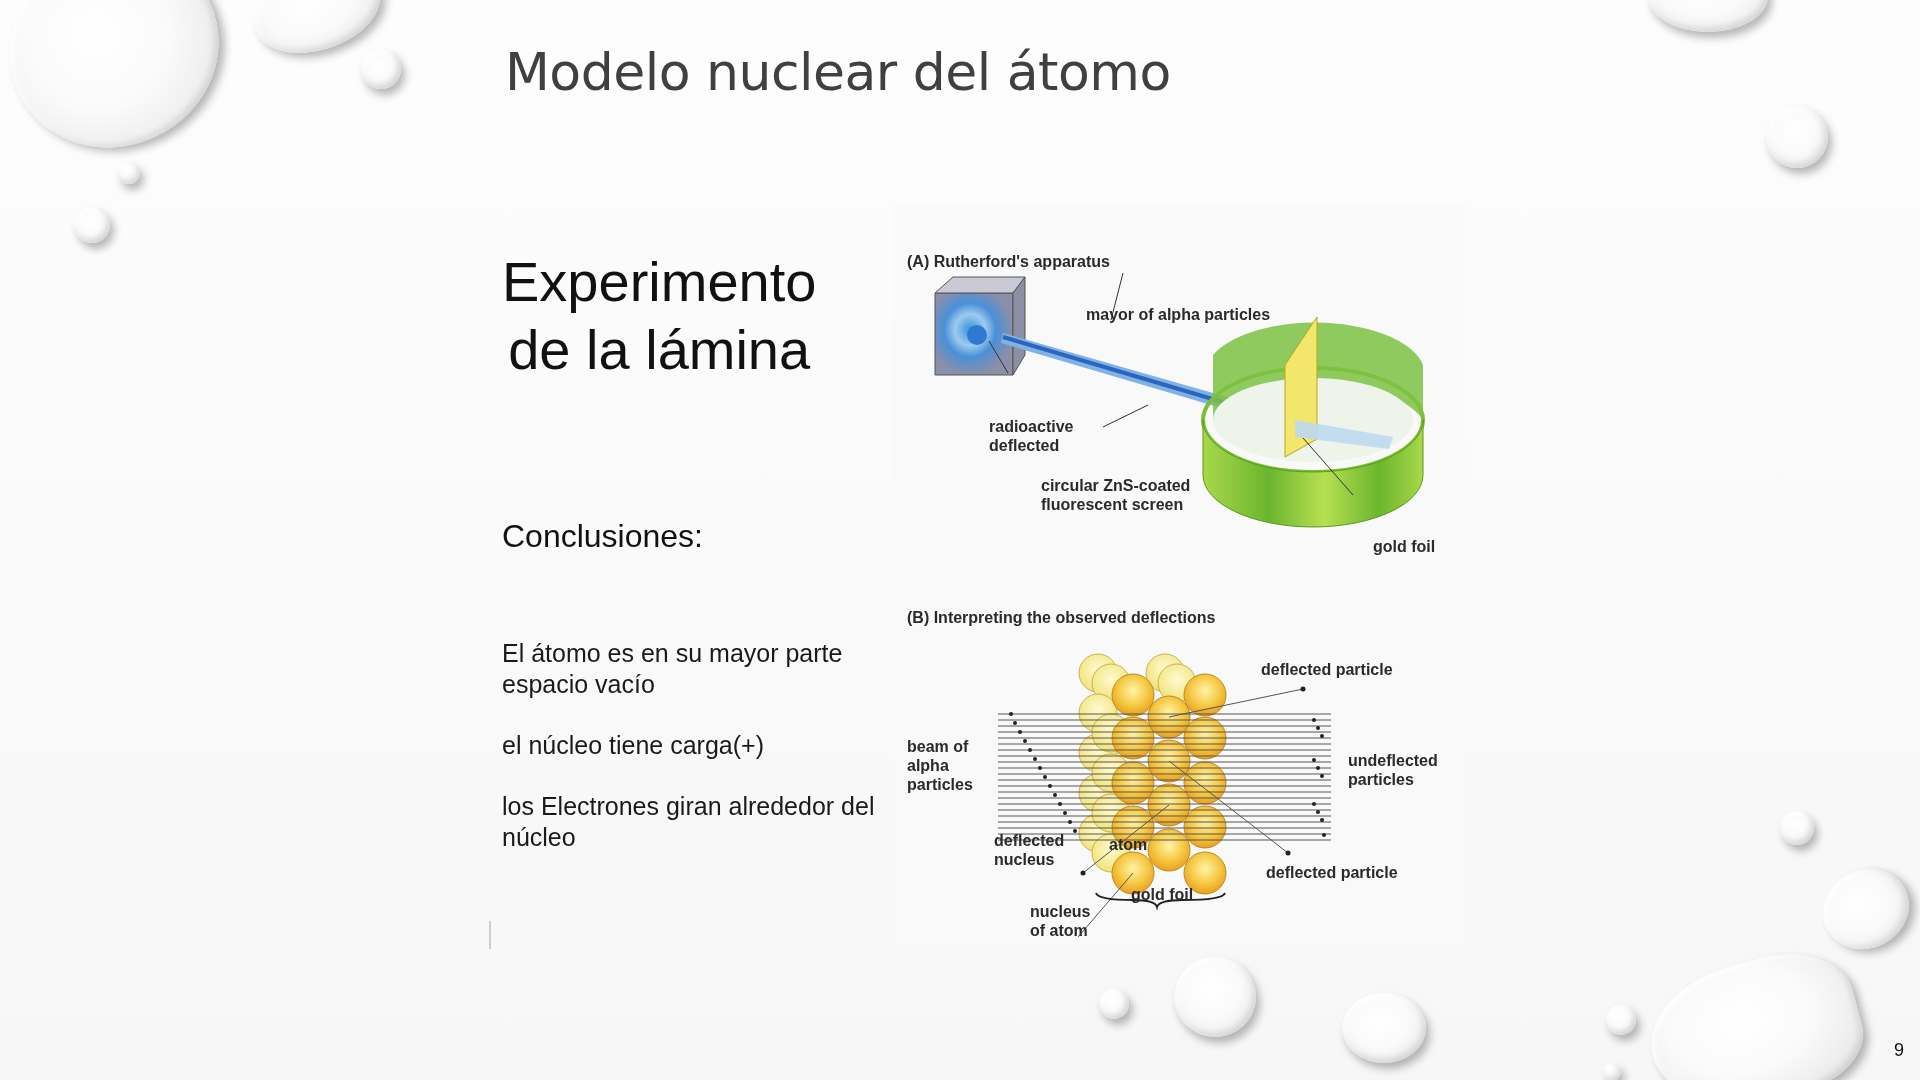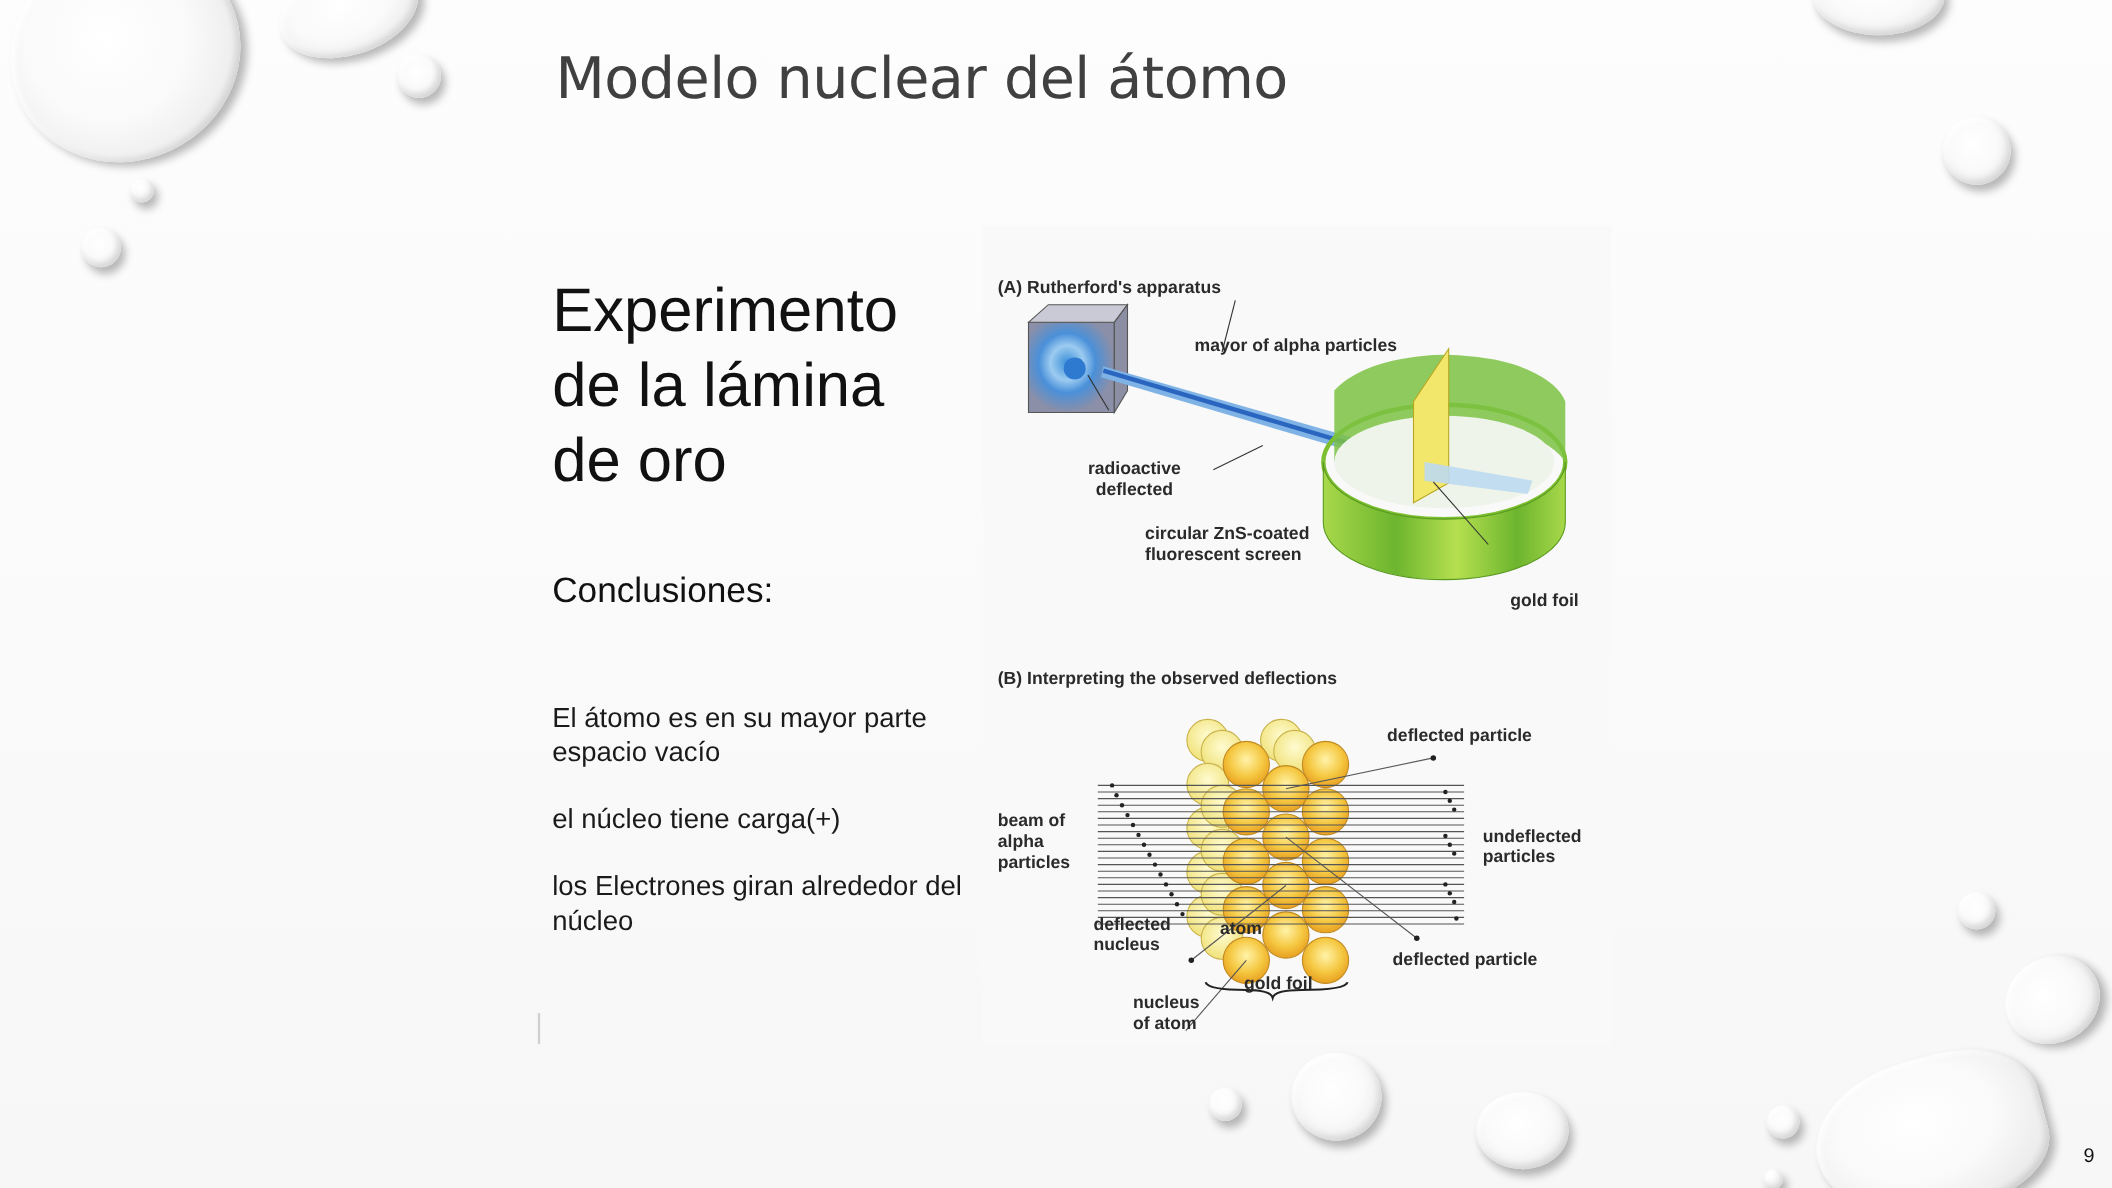--- a/index.html
+++ b/index.html
@@ -2,21 +2,21 @@
 <html><head>
 <meta charset="utf-8">
 <style>
   html, body { margin:0; padding:0; }
   body { width:1920px; height:1080px; overflow:hidden; background:#fbfbfb; position:relative; font-family:"Liberation Sans", sans-serif; }
   .slide { position:absolute; left:0; top:0; width:1920px; height:1080px; background:linear-gradient(180deg,#fdfdfd 0%,#f7f7f7 100%); }
   .drop { position:absolute; border-radius:50%;
     background: radial-gradient(ellipse at 45% 40%, #ffffff 0%, #fafafa 45%, #ececec 75%, #d9d9d9 100%);
     box-shadow: 4px 6px 8px rgba(0,0,0,0.28), inset -3px -4px 6px rgba(0,0,0,0.10), inset 3px 3px 6px rgba(255,255,255,0.9); }
   .title { position:absolute; left:505px; top:42px; font-family:"DejaVu Sans", sans-serif; font-size:52px; color:#404040; letter-spacing:-0.5px; white-space:nowrap; }
-  .heading { position:absolute; left:502px; top:248px; font-size:56px; line-height:68px; color:#111; }
+  .heading { position:absolute; left:502px; top:248px; font-size:56px; line-height:68px; color:#111;text-align:center; }
   .subheading { position:absolute; left:502px; top:518px; font-size:32px; color:#111; }
   .bullets { position:absolute; left:502px; top:624px; width:390px; font-size:25px; line-height:31px; color:#1a1a1a; }
   .bullets p { margin:14px 0 30px 0; }
   .cursor-bar { position:absolute; left:489px; top:921px; width:2px; height:28px; background:#cfcfcf; }
   .figure { position:absolute; left:893px; top:205px; width:572px; height:745px; background:#f9f9f9; }
   .fig-label { position:absolute; font-weight:bold; font-size:16px; color:#2a2a2a; white-space:nowrap; }
   .fig-text { position:absolute; font-weight:bold; font-size:16px; line-height:19px; color:#2a2a2a; white-space:nowrap; }
   .slide-number { position:absolute; left:1894px; top:1040px; font-size:18px; color:#111; }
   svg { position:absolute; left:0; top:0; }
 </style>
@@ -39,21 +39,20 @@
   <div class="drop" style="left:1603px;top:1063px;width:18px;height:18px;"></div>
   <div class="drop" style="left:1099px;top:989px;width:30px;height:30px;"></div>
   <div class="drop" style="left:1174px;top:957px;width:82px;height:80px;"></div>
   <div class="drop" style="left:1342px;top:993px;width:84px;height:70px;"></div>
 
   <div class="title">Modelo nuclear del átomo</div>
 
   <div class="heading">
     <div>Experimento</div>
     <div>de la lámina</div>
-    <div>de oro</div>
   </div>
   <div class="subheading">Conclusiones:</div>
   <div class="bullets">
     <p>El átomo es en su mayor parte espacio vacío</p>
     <p>el núcleo tiene carga(+)</p>
     <p>los Electrones giran alrededor del núcleo</p>
   </div>
   <div class="cursor-bar"></div>
 
   <div class="figure">
@@ -198,21 +197,21 @@
         <circle cx="410" cy="484" r="2.5"></circle>
           <circle cx="395" cy="648" r="2.5"></circle>
           <circle cx="190" cy="668" r="2.5"></circle>
       </g>
 
       <path d="M203,688 Q205,695 240,695 Q262,695 264,702 Q266,695 290,695 Q330,695 332,688" fill="none" stroke="#222" stroke-width="2"></path>
     </svg>
 
     <div class="fig-label" style="left:14px;top:48px;">(A) Rutherford's apparatus</div>
     <div class="fig-text" style="left:193px;top:100px;">mayor of alpha particles</div>
-    <div class="fig-text" style="left:96px;top:212px;text-align:center;">
+    <div class="fig-text" style="left:96px;top:212px;">
       <div>radioactive</div>
       <div>deflected</div>
     </div>
     <div class="fig-text" style="left:148px;top:271px;">
       <div>circular ZnS-coated</div>
       <div>fluorescent screen</div>
     </div>
     <div class="fig-text" style="left:480px;top:332px;">gold foil</div>
 
     <div class="fig-label" style="left:14px;top:404px;">(B) Interpreting the observed deflections</div>

